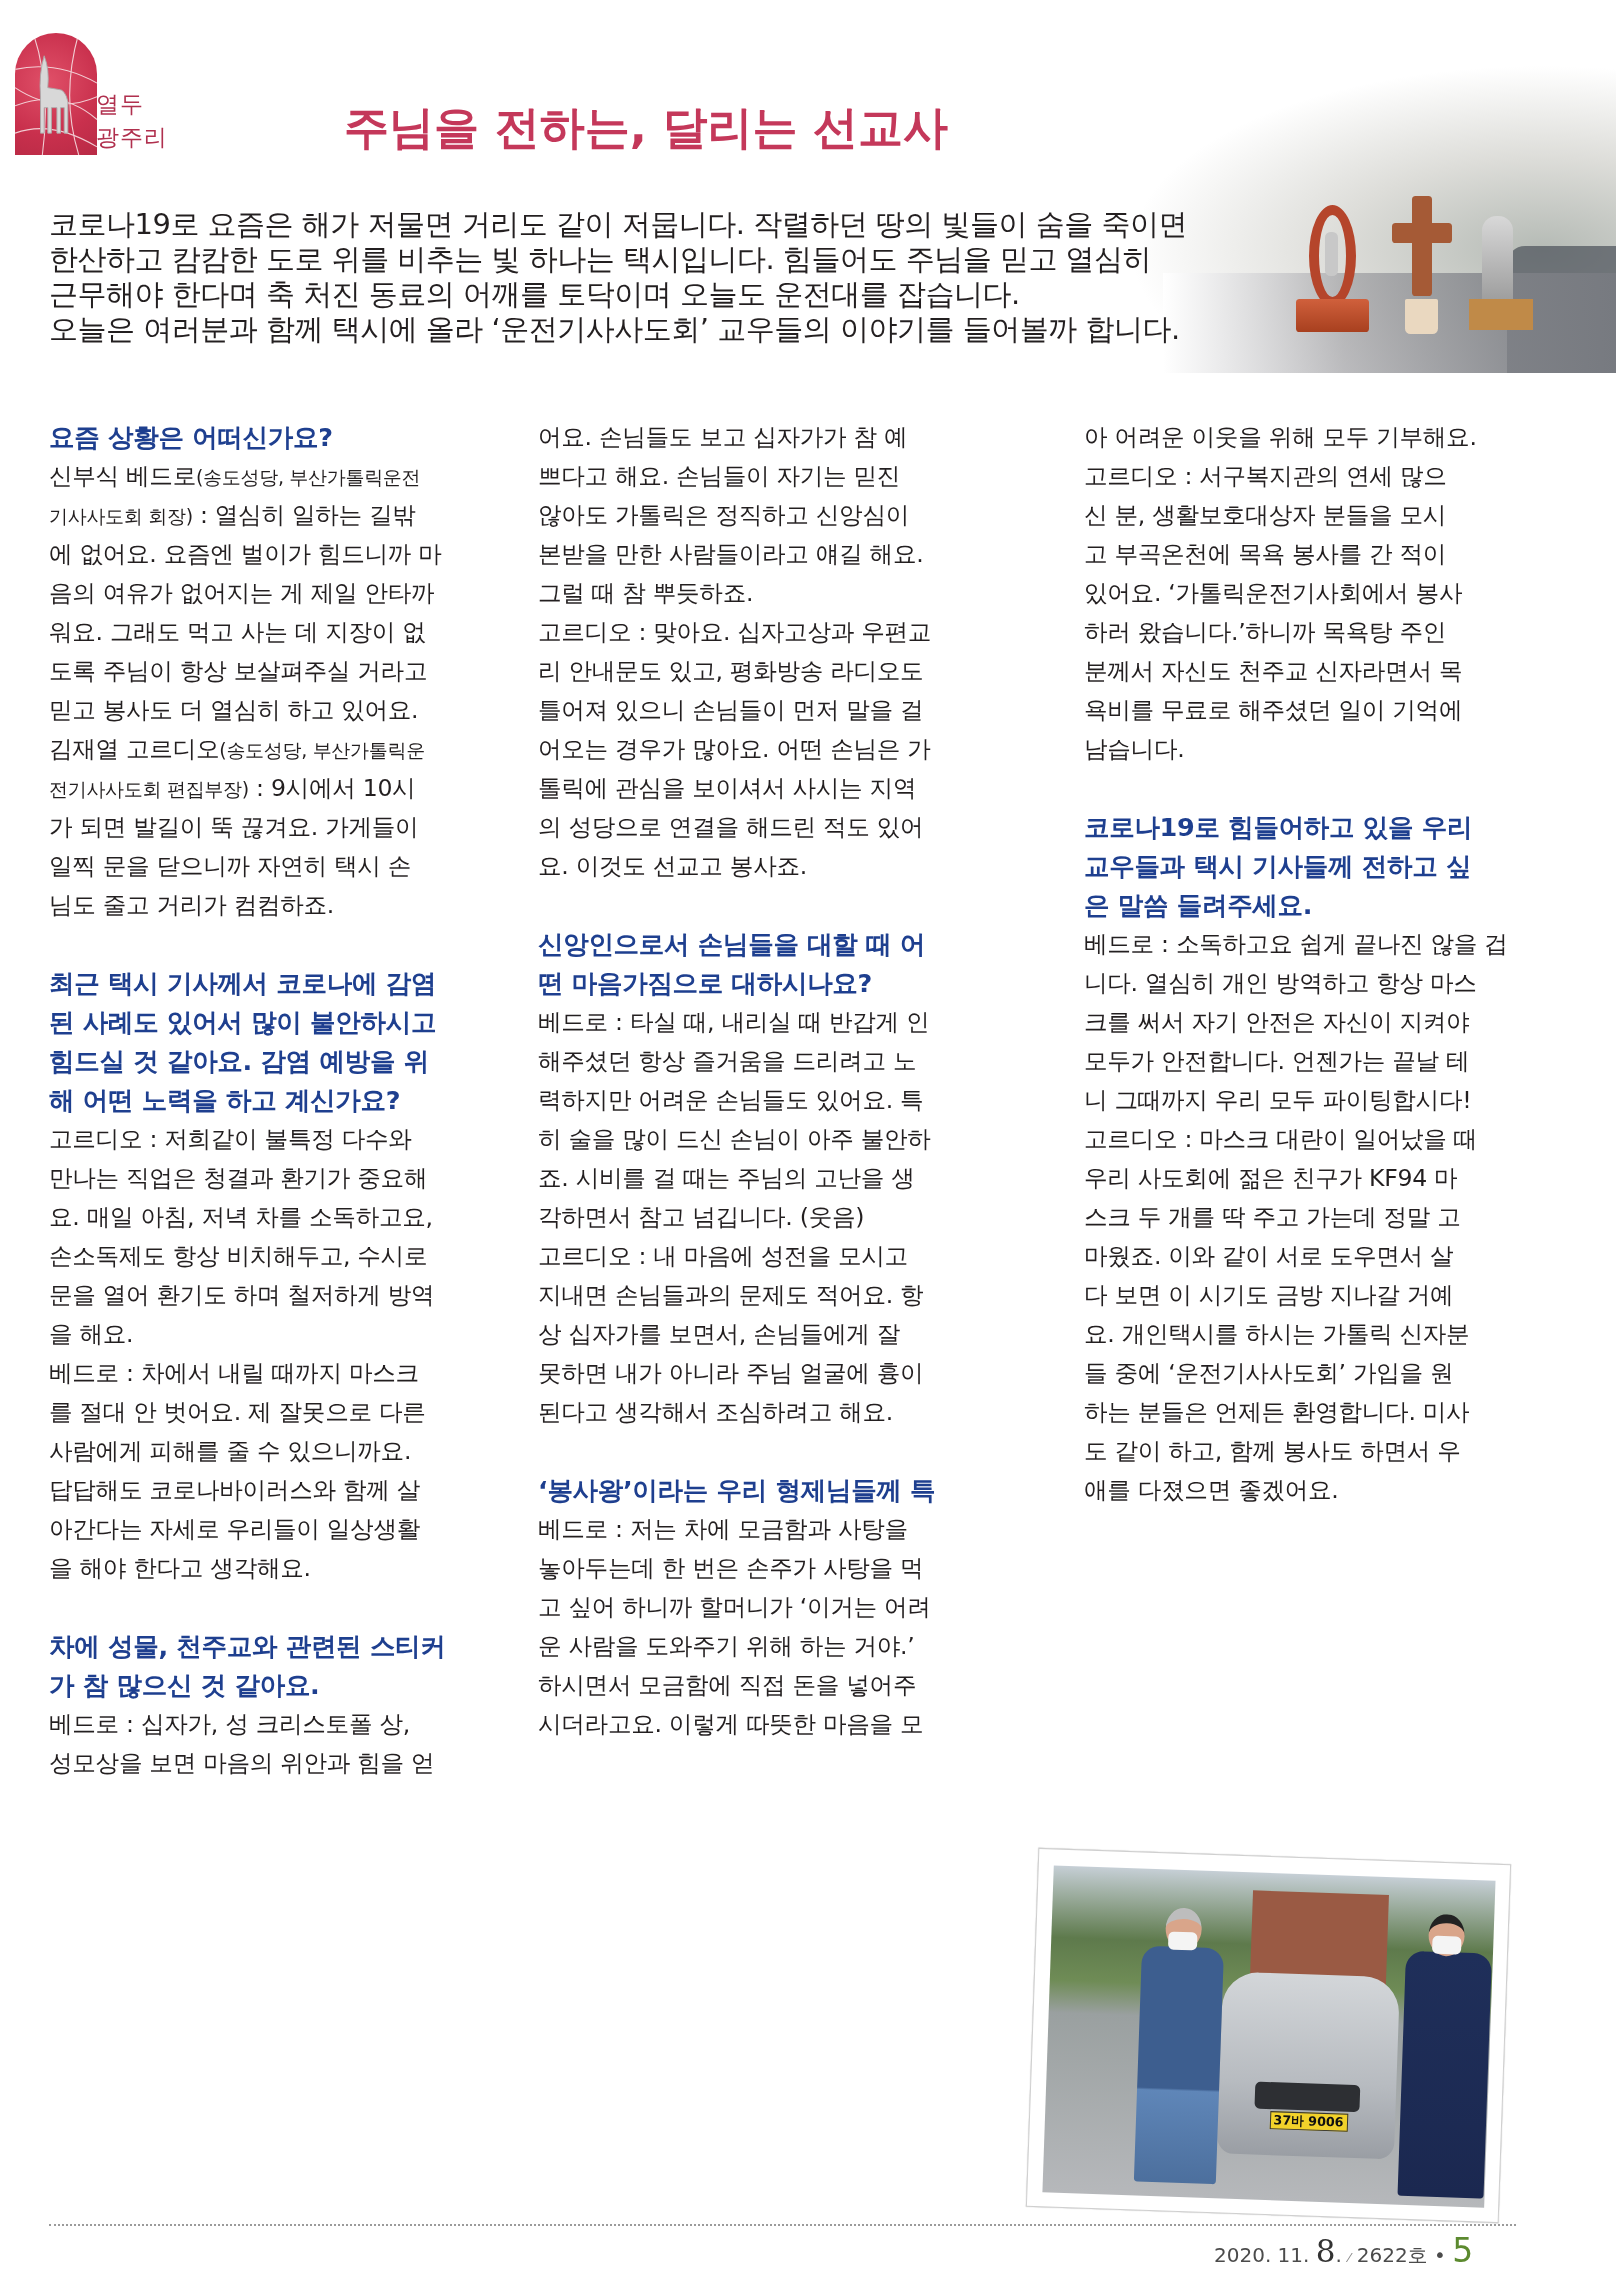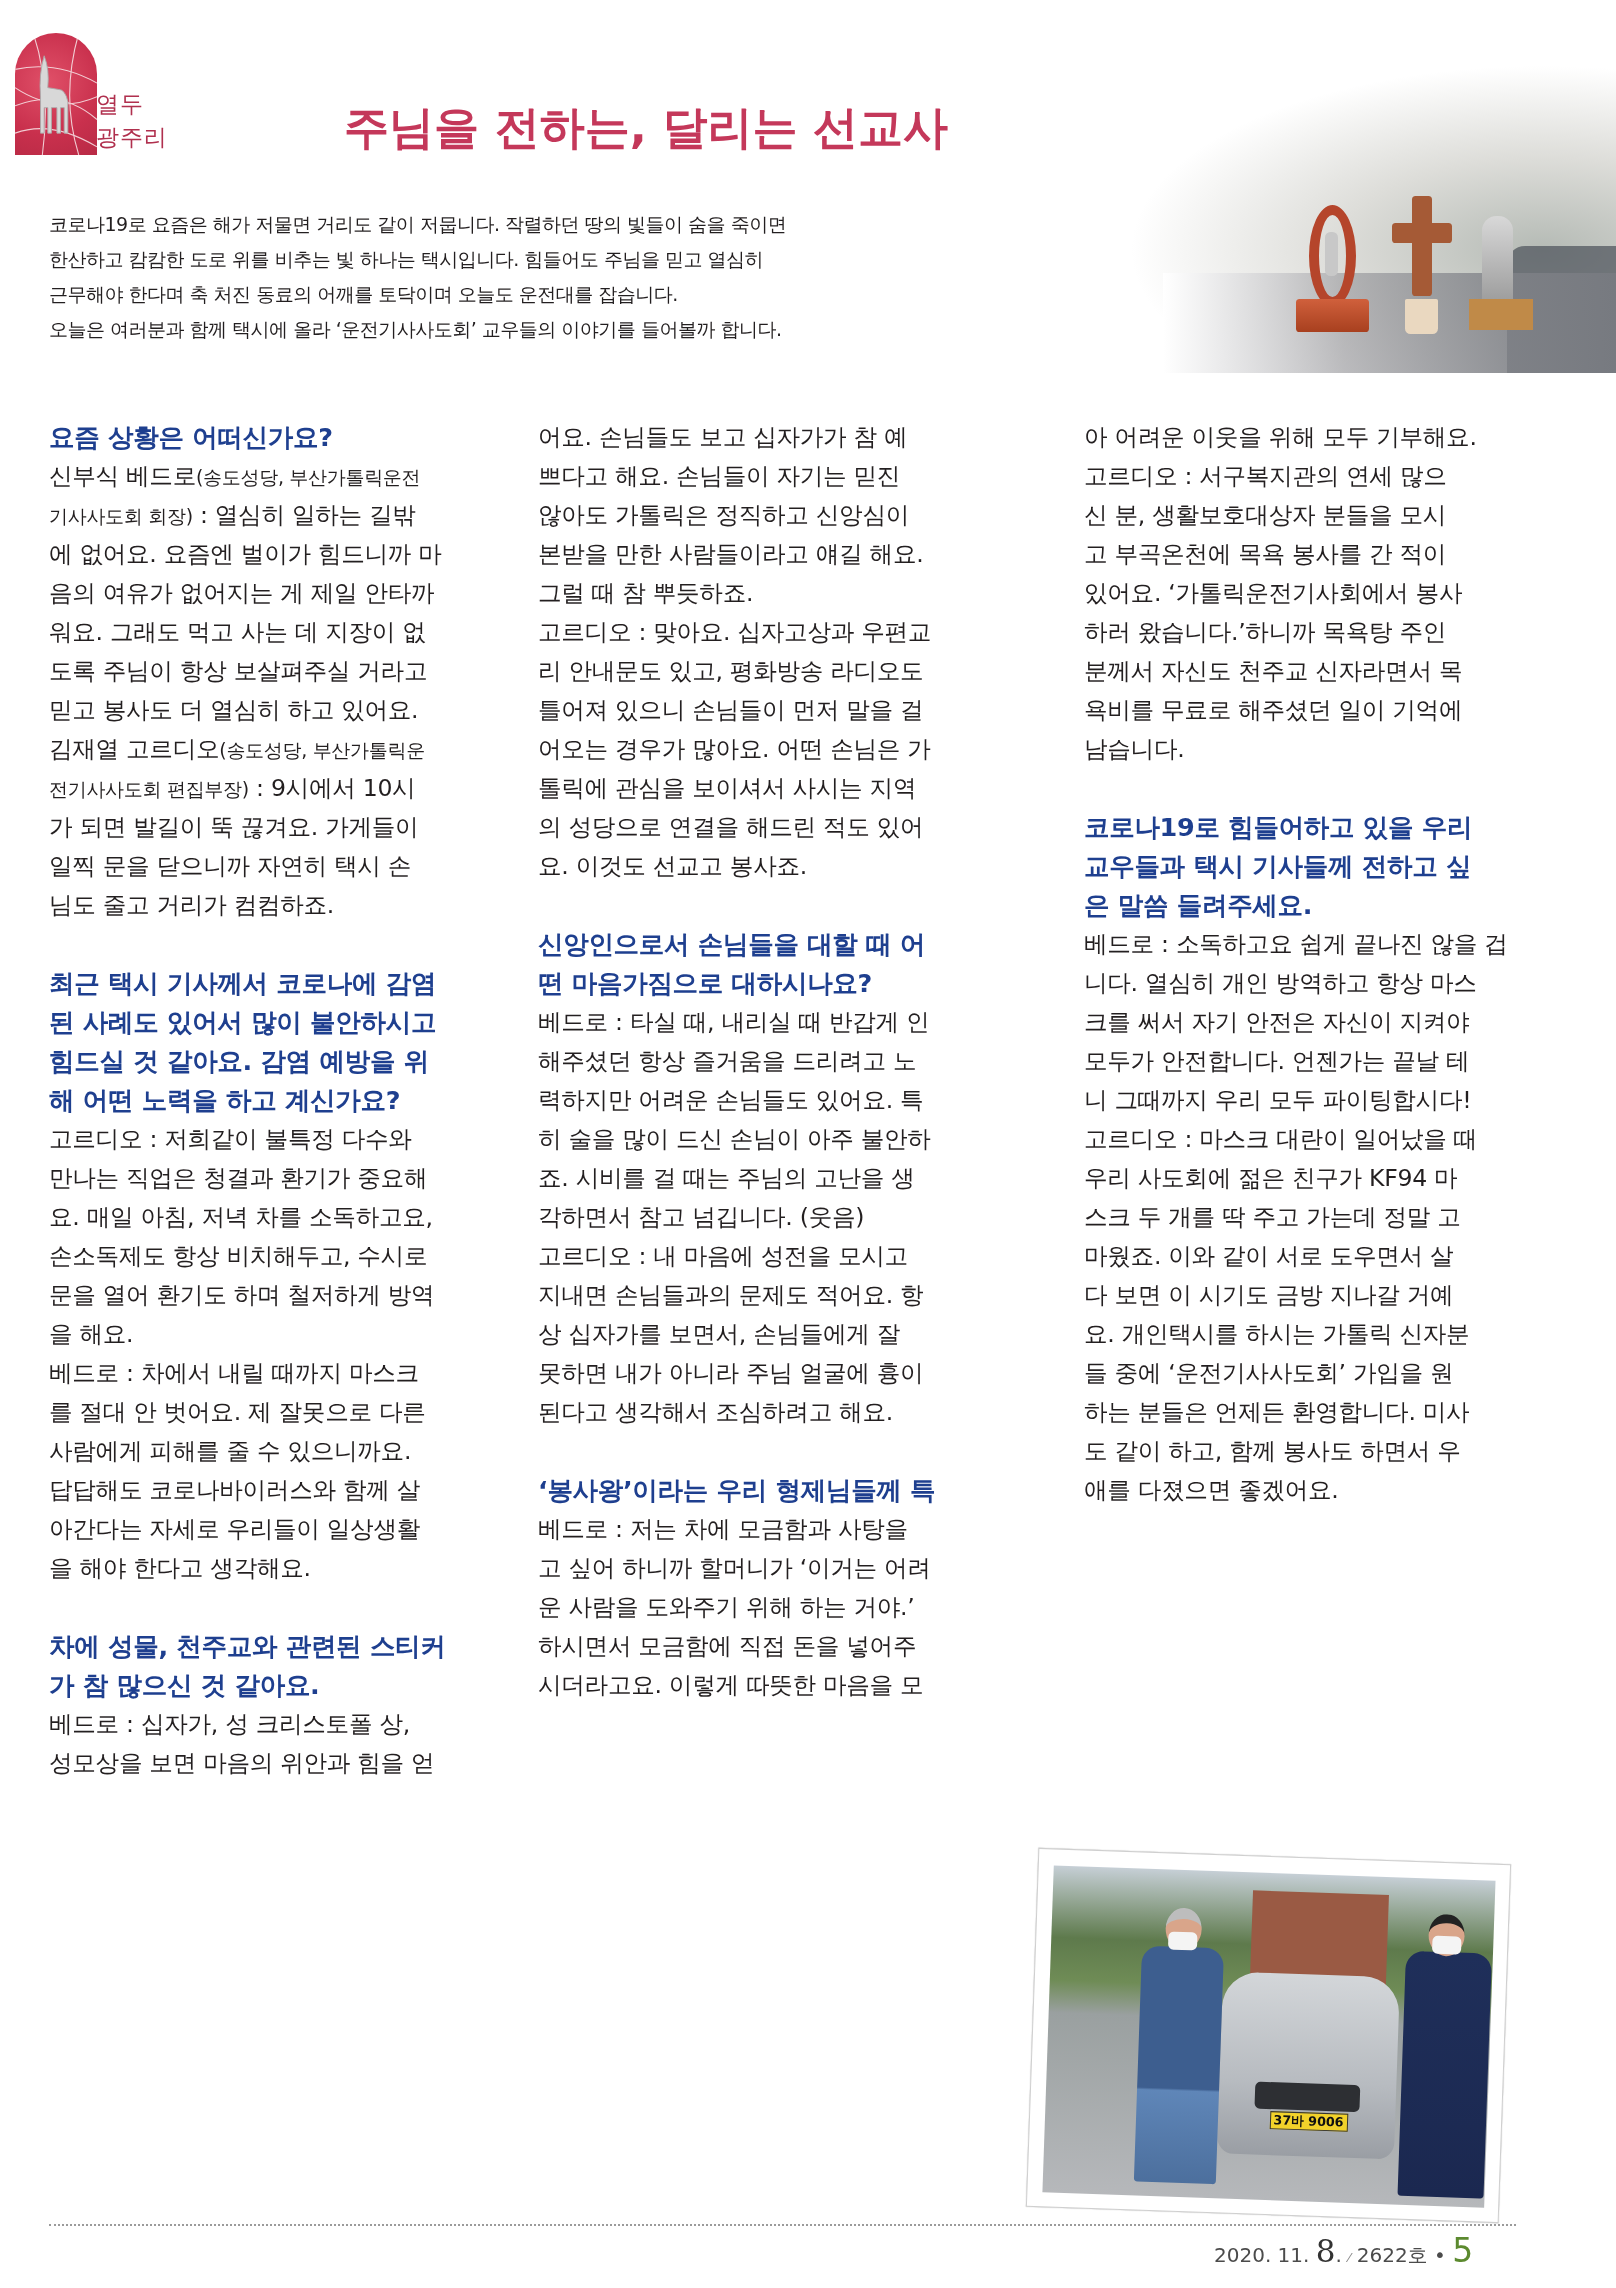--- a/index.html
+++ b/index.html
@@ -24,21 +24,21 @@
   .figurine { position: absolute; }
   .fig-oval { left: 182px; top: 141px; width: 47px; height: 102px; border: 10px solid #b5452b; border-radius: 50%; }
   .fig-oval-base { left: 169px; top: 235px; width: 73px; height: 33px; background: linear-gradient(#d0603c, #a8401f); border-radius: 3.6px; }
   .fig-saint { left: 198px; top: 168px; width: 12.7px; height: 44px; background: #c8c8c8; border-radius: 5.5px; }
   .fig-cross-v { left: 285px; top: 132px; width: 20px; height: 100px; background: #a55a36; border-radius: 3.6px; }
   .fig-cross-h { left: 265px; top: 159px; width: 60px; height: 20px; background: #a55a36; border-radius: 3.6px; }
   .fig-cross-base { left: 278px; top: 235px; width: 33px; height: 35px; background: #ead8c0; border-radius: 1.8px 1.8px 5.5px 5.5px; }
   .fig-mary { left: 355px; top: 152px; width: 31px; height: 87px; background: linear-gradient(#d8d8d8, #9c9c9c); border-radius: 14.5px 14.5px 3.6px 3.6px; }
   .fig-mary-base { left: 342px; top: 235px; width: 64px; height: 31px; background: #c08a48; }
 
-  .intro { position: absolute; left: 49px; top: 207px; width: 1055px; font-size: 19px; line-height: 35px; color: #231f20; letter-spacing: -0.5px; }
+  .intro { position: absolute; left: 49px; top: 207px; width: 1055px; font-size: 29px; line-height: 35px; color: #231f20; letter-spacing: -0.5px; }
   .intro p { white-space: nowrap; }
 
   
   .col { position: absolute; top: 418px; width: 451px; font-size: 23.6px; line-height: 39px; letter-spacing: -0.3px; }
   .col1 { left: 49px; }
   .col2 { left: 538px; }
   .col3 { left: 1084px; }
   .line { white-space: nowrap; display: block; height: 39px; overflow: hidden; }
   .q { color: #1e3f8f; font-weight: bold; font-size: 25.5px; }
   .spk { font-weight: normal; }
@@ -175,20 +175,21 @@
   <span class="line">죠. 시비를 걸 때는 주님의 고난을 생</span>
   <span class="line">각하면서 참고 넘깁니다. (웃음)</span>
   <span class="line"><span class="spk">고르디오</span><span> : 내 마음에 성전을 모시고</span></span>
   <span class="line">지내면 손님들과의 문제도 적어요. 항</span>
   <span class="line">상 십자가를 보면서, 손님들에게 잘</span>
   <span class="line">못하면 내가 아니라 주님 얼굴에 흉이</span>
   <span class="line">된다고 생각해서 조심하려고 해요.</span>
   <span class="gap"></span>
   <span class="line q">‘봉사왕’이라는 우리 형제님들께 특</span>
   <span class="line"><span class="spk">베드로</span><span> : 저는 차에 모금함과 사탕을</span></span>
+  <span class="line">놓아두는데 한 번은 손주가 사탕을 먹</span>
   <span class="line">고 싶어 하니까 할머니가 ‘이거는 어려</span>
   <span class="line">운 사람을 도와주기 위해 하는 거야.’</span>
   <span class="line">하시면서 모금함에 직접 돈을 넣어주</span>
   <span class="line">시더라고요. 이렇게 따뜻한 마음을 모</span>
 </div>
 
 <div class="col col3">
   <span class="line">아 어려운 이웃을 위해 모두 기부해요.</span>
   <span class="line"><span class="spk">고르디오</span><span> : 서구복지관의 연세 많으</span></span>
   <span class="line">신 분, 생활보호대상자 분들을 모시</span>

